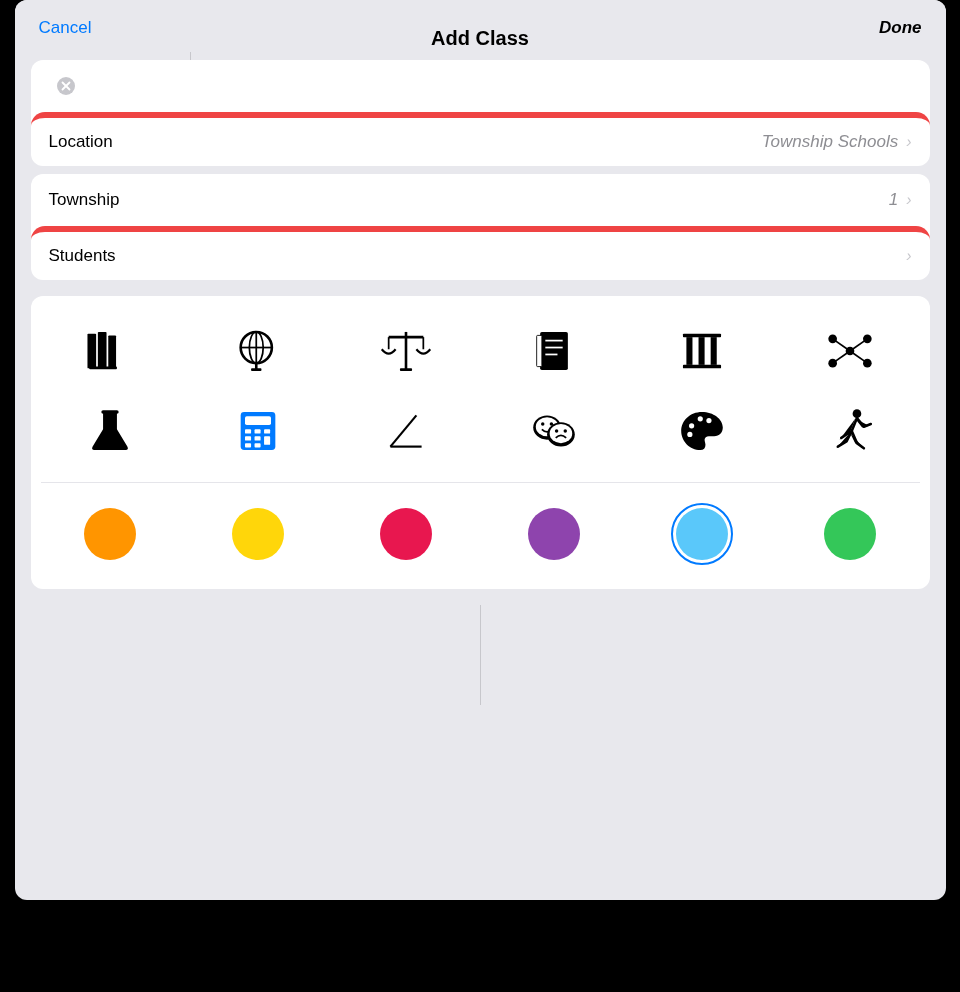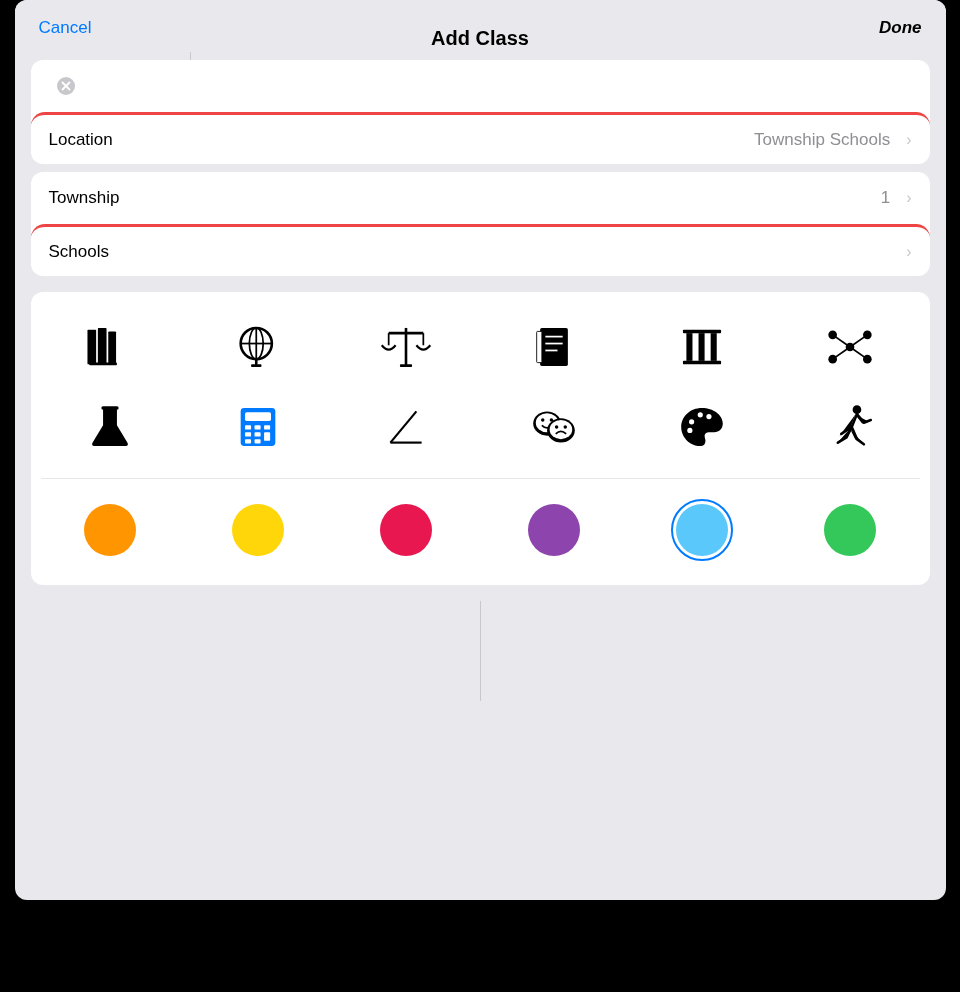--- a/index.html
+++ b/index.html
@@ -83,21 +83,21 @@
 
     .row {
       display: flex;
       align-items: center;
       padding: 14px 18px;
       min-height: 52px;
       position: relative;
     }
 
     .row + .row {
-      border-top: 3px solid #ef4444;
+      border-top: 6px solid #ef4444;
       border-radius: 14px;
     }
 
     .row-label {
       font-size: 17px;
       color: #000;
       flex: 0 0 auto;
       min-width: 100px;
     }
 
@@ -110,21 +110,22 @@
       background: transparent;
       padding: 0 4px;
     }
 
     .row-value {
       margin-left: auto;
       font-size: 17px;
       color: #8e8e93;
       display: flex;
       align-items: center;
-      gap: 12px;
+      gap: 4px;
+      font-style: italic;
     }
 
     .row-value .count {
       color: #8e8e93;
     }
 
     .chevron {
       color: #c7c7cc;
       font-size: 16px;
       margin-left: 4px;
@@ -251,21 +252,21 @@
 
   <div class="section-card">
     <div class="row" style="cursor:pointer;">
       <span class="row-label">Township</span>
       <span class="row-value">
         <span class="count">1</span>
         <span class="chevron">›</span>
       </span>
     </div>
     <div class="row" style="cursor:pointer;">
-      <span class="row-label">Schools</span>
+      <span class="row-label">Students</span>
       <span class="row-value">
         <span class="chevron">›</span>
       </span>
     </div>
   </div>
 
   <div class="picker-card">
     <div class="icon-grid">
 
       <div class="icon-cell">

